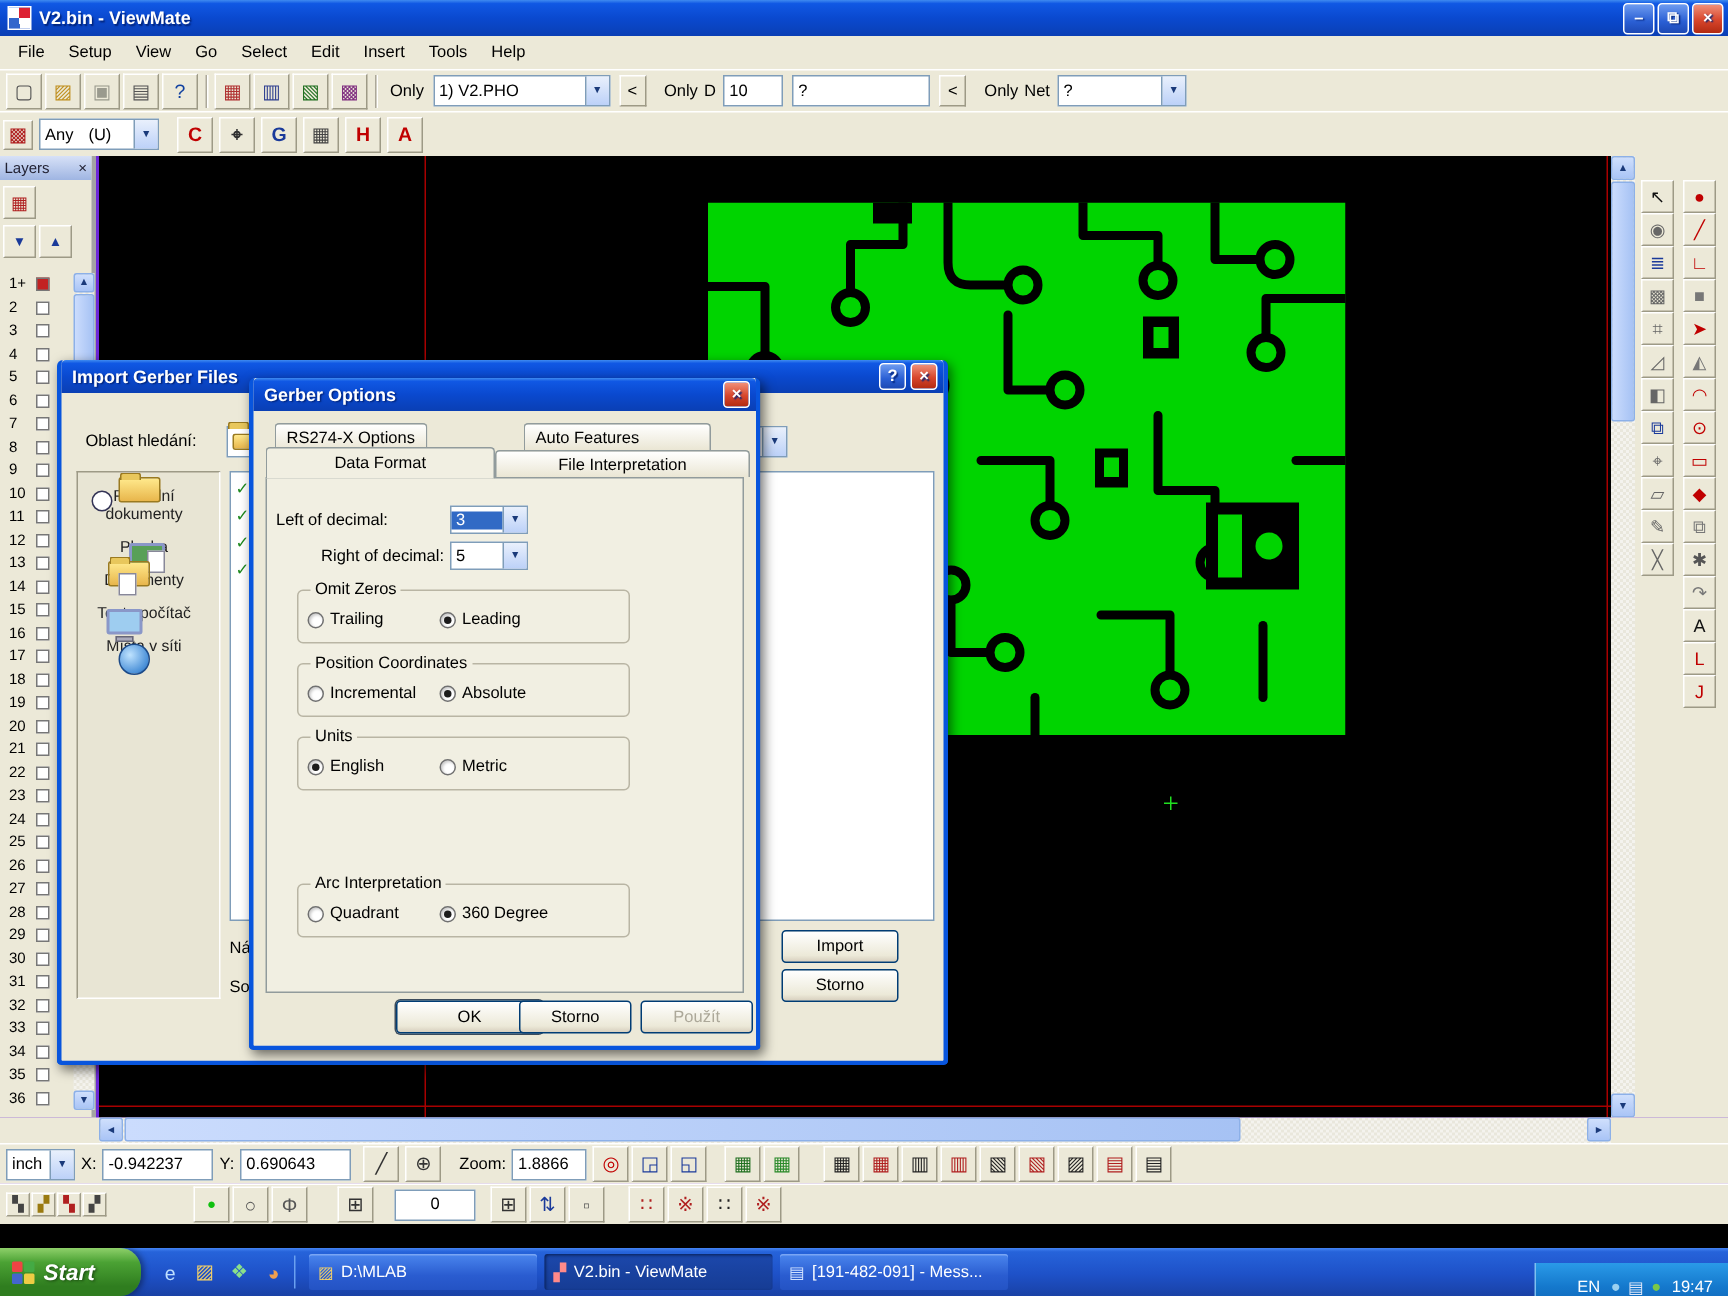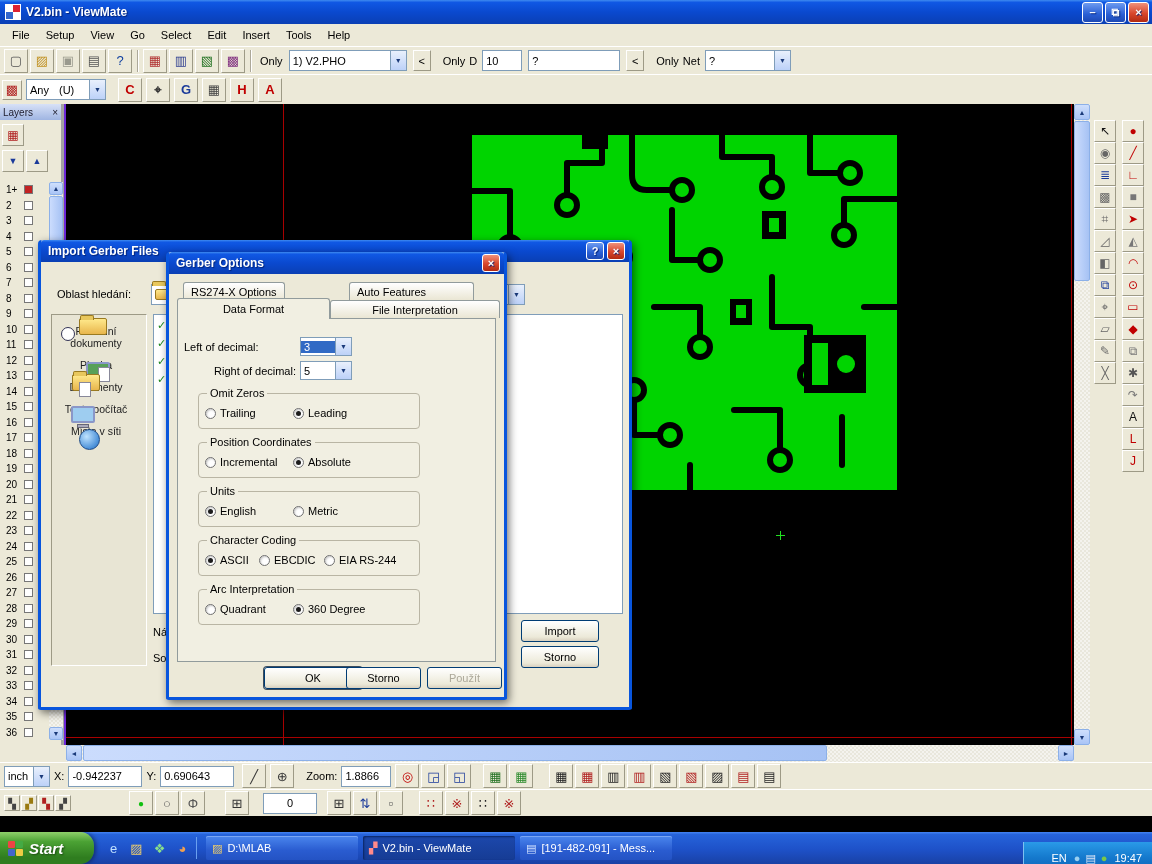--- a/index.html
+++ b/index.html
@@ -665,35 +665,20 @@
         <span class="gt">Position Coordinates</span>
         <label class="radio" style="left:6px">
             <span class="rb"></span>
             <span>Incremental</span>
           </label>
         <label class="radio" style="left:94px">
             <span class="rb on"></span>
             <span>Absolute</span>
           </label>
       </div>
-      <div class="grp" style="left:20px;top:221px;width:222px;height:36px">
-        <span class="gt">Character Coding</span>
-        <label class="radio" style="left:6px">
-            <span class="rb on"></span>
-            <span>ASCII</span>
-          </label>
-        <label class="radio" style="left:60px">
-            <span class="rb"></span>
-            <span>EBCDIC</span>
-          </label>
-        <label class="radio" style="left:125px">
-            <span class="rb"></span>
-            <span>EIA RS-244</span>
-          </label>
-      </div>
       <div class="grp" style="left:20px;top:270px;width:222px;height:36px">
         <span class="gt">Arc Interpretation</span>
         <label class="radio" style="left:6px">
             <span class="rb"></span>
             <span>Quadrant</span>
           </label>
         <label class="radio" style="left:94px">
             <span class="rb on"></span>
             <span>360 Degree</span>
           </label>

